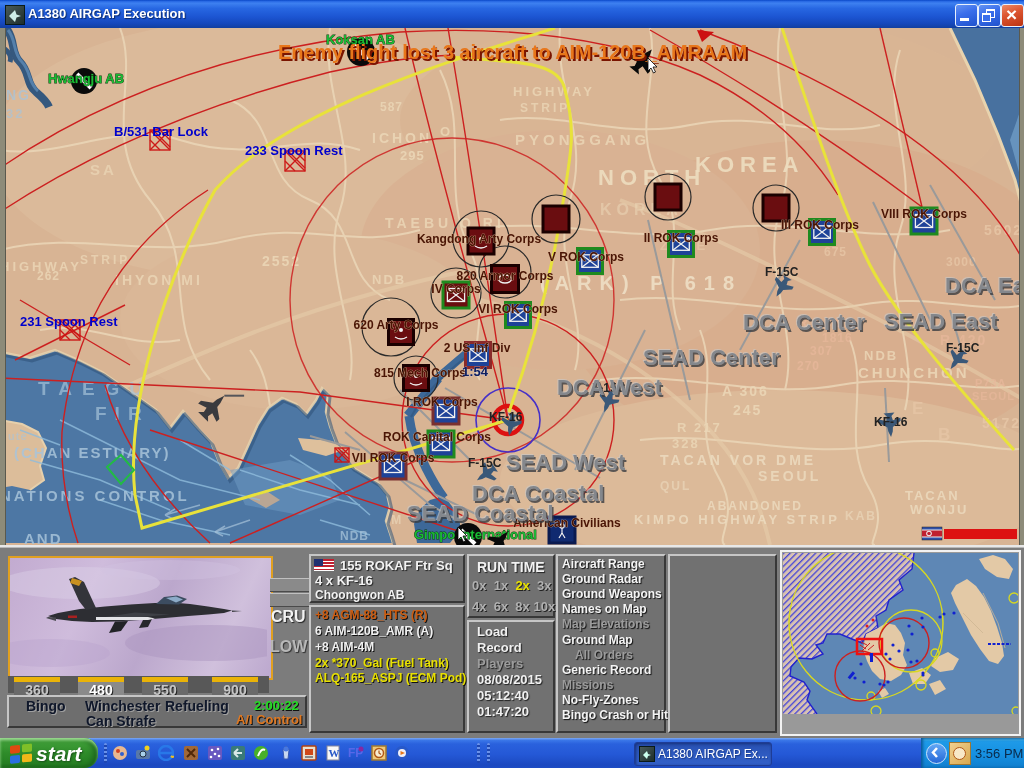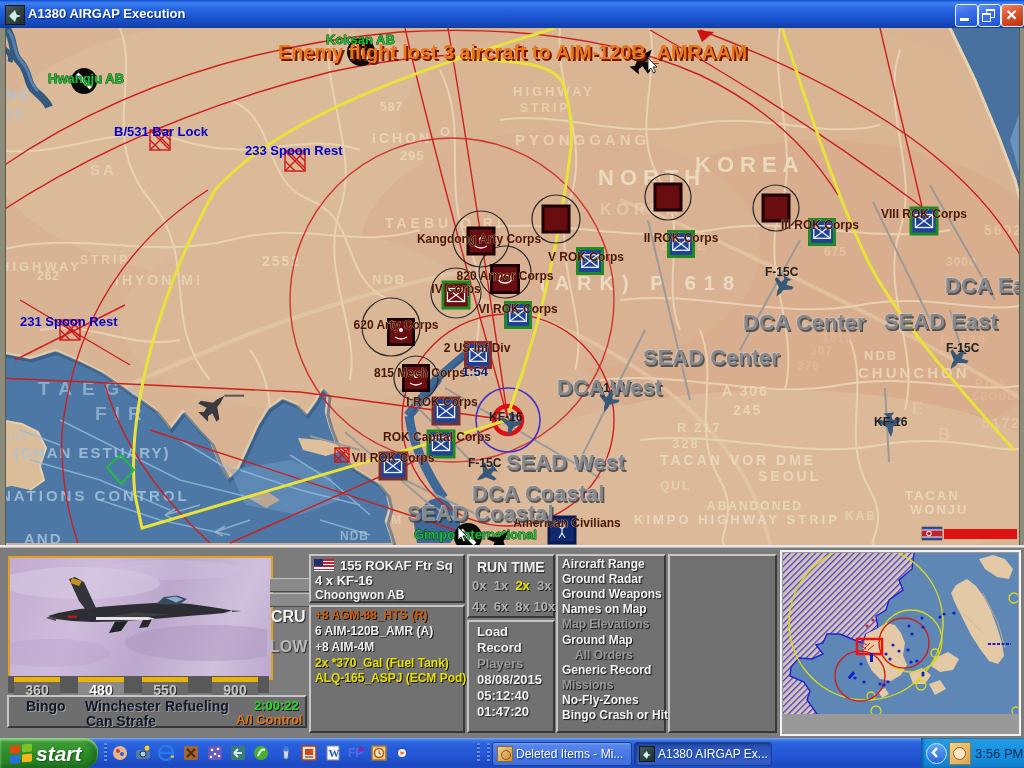--- a/index.html
+++ b/index.html
@@ -661,26 +661,20 @@
         <rect x="1" y="1" width="14" height="14" fill="#f0c878" stroke="#a07830" stroke-width="1.5"></rect>
         <circle cx="8" cy="8" r="4.5" fill="#f8ecd0" stroke="#b05818" stroke-width="1.5"></circle>
         <path d="M 8 5.5 L 8 8 L 10 9.5" stroke="#b05818" stroke-width="1.2" fill="none"></path>
       </svg>
 <svg class="qli" style="left:394px;" width="16" height="16" viewBox="0 0 16 16">
         <circle cx="8" cy="8" r="7" fill="#2858c8"></circle>
         <circle cx="8" cy="8" r="4" fill="#f0f0f8"></circle>
         <path d="M 6.5 6 L 11 8 L 6.5 10 Z" fill="#e87818"></path>
       </svg>
 
-<div class="tkb" style="left:492px;width:138px;background:linear-gradient(180deg,#7ba2f2 0%,#5585ea 10%,#4577e5 60%,#3e6edd 100%);">
- <span class="tki" style="background:linear-gradient(135deg,#f0d090,#c89040);border:1px solid #906820;">
-          <span style="position:absolute;left:3px;top:3px;width:8px;height:8px;border-radius:50%;border:1.5px solid #a05010;"></span>
-        </span>
- <span class="tkt">Deleted Items - Mi...</span>
-</div>
 <div class="tkb" style="left:634px;width:136px;background:linear-gradient(180deg,#2850b0 0%,#2e5ac0 50%,#3260c8 100%);box-shadow:inset 1px 1px 3px #16307a;">
  <span class="tki" style="background:linear-gradient(135deg,#4a5a58,#1e2e2c);border:1px solid #0a1a18;">
           <svg width="12" height="12" style="position:absolute;left:1px;top:1px;">
             <path d="M 2 7 L 6 3 L 7 6 L 10 7 L 7 8 L 6 11 Z" fill="#cfe"></path>
           </svg>
         </span>
  <span class="tkt">A1380 AIRGAP Ex...</span>
 </div>
 
 <div style="position:absolute;left:921px;top:0;width:103px;height:30px;background:linear-gradient(180deg,#59c6f5 0%,#1e9ae8 12%,#1590e2 55%,#1182d2 90%,#0e76c0 100%);box-shadow:inset 2px 1px 3px #0a5a9a;">

